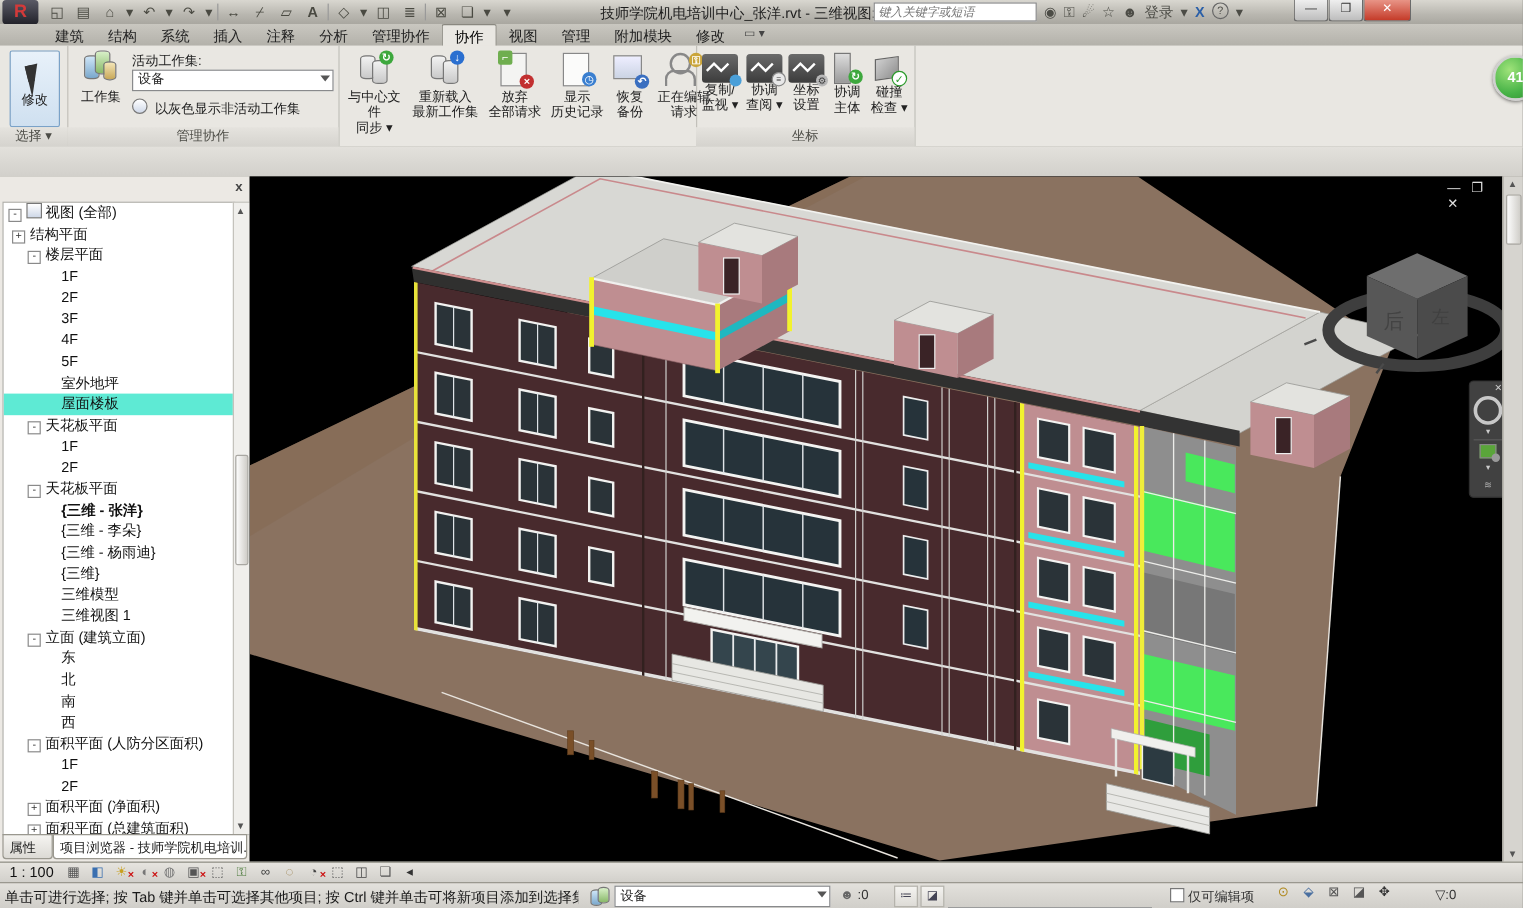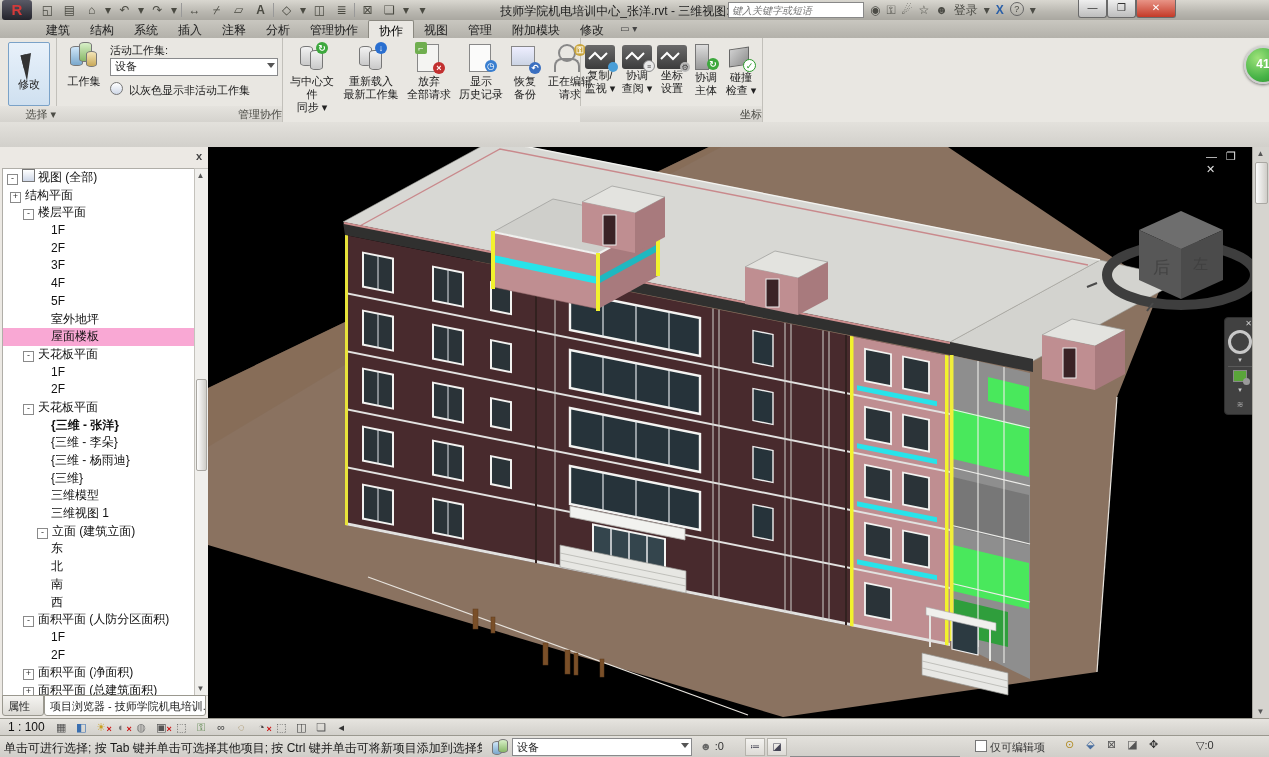--- a/index.html
+++ b/index.html
@@ -26,21 +26,21 @@
   .wb.close{background:linear-gradient(#e89486,#c43a28);color:#fff;width:38px;font-weight:bold;}
   
   #tabrow{left:0;top:20px;width:1269px;height:18px;background:linear-gradient(#c9c7c0,#b3b1aa);}
   #tabrow .tabs{display:flex;margin-left:36px;height:18px;}
   .rtab{padding:2px 10px 0 10px;color:#222;font-size:12px;height:16px;}
   .rtab.active{background:#e9e7e2;border:1px solid #8a8880;border-bottom:none;border-radius:2px 2px 0 0;color:#000;}
   .tab-opt{margin-left:6px;color:#444;font-size:10px;padding-top:3px;}
   
   #ribbon{left:0;top:38px;width:1269px;height:84px;background:#e9e7e2;border-bottom:1px solid #a9a7a0;}
   .panel{position:absolute;top:0;height:84px;border-right:1px solid #c2c0ba;}
-  .plabel{position:absolute;bottom:0;left:0;right:0;height:16px;text-align:right;
+  .plabel{position:absolute;bottom:0;left:0;right:0;height:16px;text-align:center;
      color:#4c4c46;font-size:11px;line-height:16px;background:linear-gradient(#e5e3de,#d5d3ce);}
   .bigbtn{position:absolute;top:4px;text-align:center;color:#222;font-size:11px;line-height:13px;}
   .bigbtn .bi{margin:0 auto 1px auto;width:32px;height:32px;position:relative;}
   .cursor-ic{width:0;height:0;border-left:9px solid #333;border-right:9px solid transparent;
      border-bottom:22px solid transparent;border-top:22px solid #333;transform:rotate(-14deg) scale(.6);margin:2px auto;}
   .modify-box{border:1px solid #7aa2c8;background:linear-gradient(#e8f1fa,#cfe0f0);border-radius:2px;}
   .cyl{position:absolute;width:11px;height:18px;border-radius:5px/3px;border:1px solid #777;background:linear-gradient(#f2f2f2,#c9c9c9);}
   .badge{position:absolute;width:12px;height:12px;border-radius:50%;font-size:9px;line-height:12px;color:#fff;text-align:center;font-weight:bold;}
   .darkic{width:30px;height:24px;margin:3px auto 0;background:linear-gradient(#6a6a6a,#3c3c3c);border-radius:3px;position:relative;}
   .zig{position:absolute;left:3px;top:5px;width:24px;height:12px;}
@@ -56,21 +56,21 @@
   
   #browser{left:0;top:147px;width:208px;height:571px;background:#ece9e4;border-right:1px solid #8a8880;}
   #btitle{left:0;top:0;width:207px;height:20px;background:linear-gradient(#fdfdfd,#d8d6d1);
      border-bottom:1px solid #a9a7a0;color:#1a1a1a;padding:3px 4px 0 6px;box-sizing:border-box;white-space:nowrap;overflow:hidden;font-size:12px;}
   #bclose{left:192px;top:3px;width:14px;height:14px;text-align:center;line-height:13px;color:#444;font-weight:bold;font-size:11px;}
   #btree{left:2px;top:21px;width:192px;height:526px;background:#fff;border:1px solid #b0aea8;overflow:hidden;}
   .trow{height:17.7px;line-height:17.7px;white-space:nowrap;color:#111;font-size:12px;}
   .trow .exp{display:inline-block;width:9px;height:9px;border:1px solid #8a8a8a;background:#fff;
      line-height:7px;text-align:center;font-size:9px;color:#333;margin-right:4px;vertical-align:0px;}
   .trow.bold{font-weight:bold;}
-  .trow.hl{background:#f9a8d4;}
+  .trow.hl{background:#5eead4;}
   .viewico{display:inline-block;width:11px;height:11px;border:1px solid #777;margin-right:3px;vertical-align:-1px;background:linear-gradient(#fff,#cfd8e8);}
   #bscroll{left:194px;top:21px;width:13px;height:526px;background:#f0efec;border:1px solid #c4c2bc;}
   .sarrow{width:11px;height:13px;text-align:center;font-size:8px;color:#555;line-height:13px;}
   .sthumb{position:absolute;left:1px;width:9px;height:90px;background:linear-gradient(90deg,#fdfdfd,#cfcdc8);border:1px solid #a9a7a2;border-radius:2px;}
   #btabs{left:0;top:548px;width:208px;height:22px;}
   .btab{position:absolute;top:0;height:21px;background:linear-gradient(#f5f4f1,#dcdad5);border:1px solid #9a988f;
      font-size:11px;color:#222;padding:3px 5px 0 5px;box-sizing:border-box;white-space:nowrap;overflow:hidden;border-radius:0 0 3px 3px;}
   
   #viewport{left:208px;top:147px;width:1044px;height:571px;background:#000;overflow:hidden;}
   #vwctl{left:998px;top:3px;color:#e0e0e0;font-size:11px;letter-spacing:3px;}
@@ -302,21 +302,21 @@
     <div class="trow" style="padding-left:20px"><span class="exp">-</span><span>天花板平面</span></div>
     <div class="trow" style="padding-left:48px"><span>1F</span></div>
     <div class="trow" style="padding-left:48px"><span>2F</span></div>
     <div class="trow" style="padding-left:20px"><span class="exp">-</span><span>天花板平面</span></div>
     <div class="trow bold" style="padding-left:48px"><span>{三维 - 张洋}</span></div>
     <div class="trow" style="padding-left:48px"><span>{三维 - 李朵}</span></div>
     <div class="trow" style="padding-left:48px"><span>{三维 - 杨雨迪}</span></div>
     <div class="trow" style="padding-left:48px"><span>{三维}</span></div>
     <div class="trow" style="padding-left:48px"><span>三维模型</span></div>
     <div class="trow" style="padding-left:48px"><span>三维视图 1</span></div>
-    <div class="trow" style="padding-left:34px"><span class="exp">-</span><span>立面 (建筑立面)</span></div>
+    <div class="trow" style="padding-left:20px"><span class="exp">-</span><span>立面 (建筑立面)</span></div>
     <div class="trow" style="padding-left:48px"><span>东</span></div>
     <div class="trow" style="padding-left:48px"><span>北</span></div>
     <div class="trow" style="padding-left:48px"><span>南</span></div>
     <div class="trow" style="padding-left:48px"><span>西</span></div>
     <div class="trow" style="padding-left:20px"><span class="exp">-</span><span>面积平面 (人防分区面积)</span></div>
     <div class="trow" style="padding-left:48px"><span>1F</span></div>
     <div class="trow" style="padding-left:48px"><span>2F</span></div>
     <div class="trow" style="padding-left:20px"><span class="exp">+</span><span>面积平面 (净面积)</span></div>
     <div class="trow" style="padding-left:20px"><span class="exp">+</span><span>面积平面 (总建筑面积)</span></div>
   </div>

